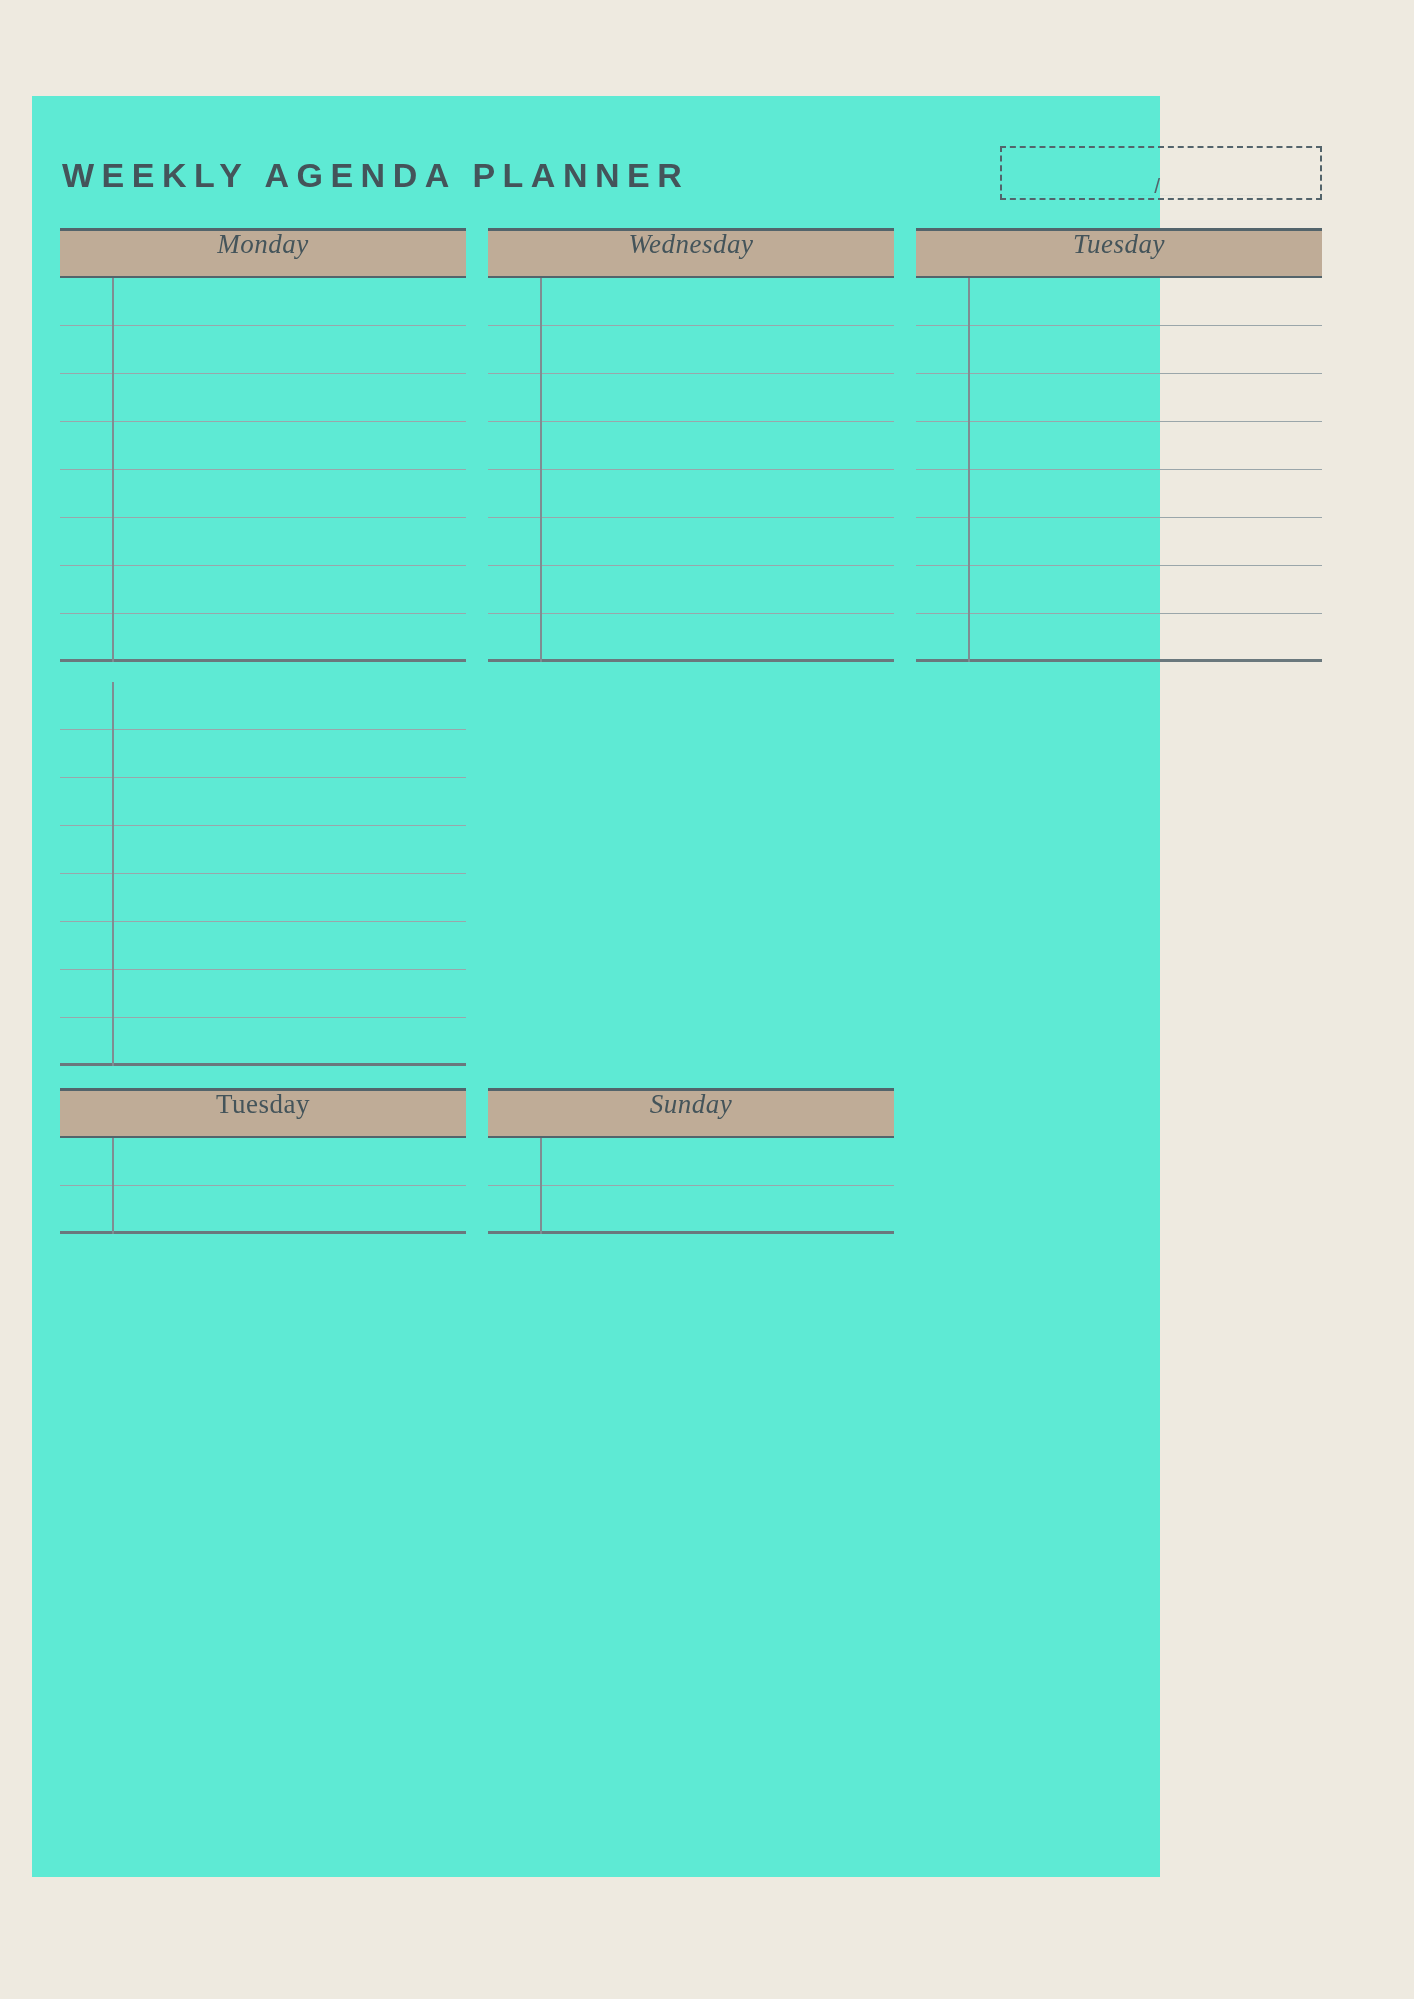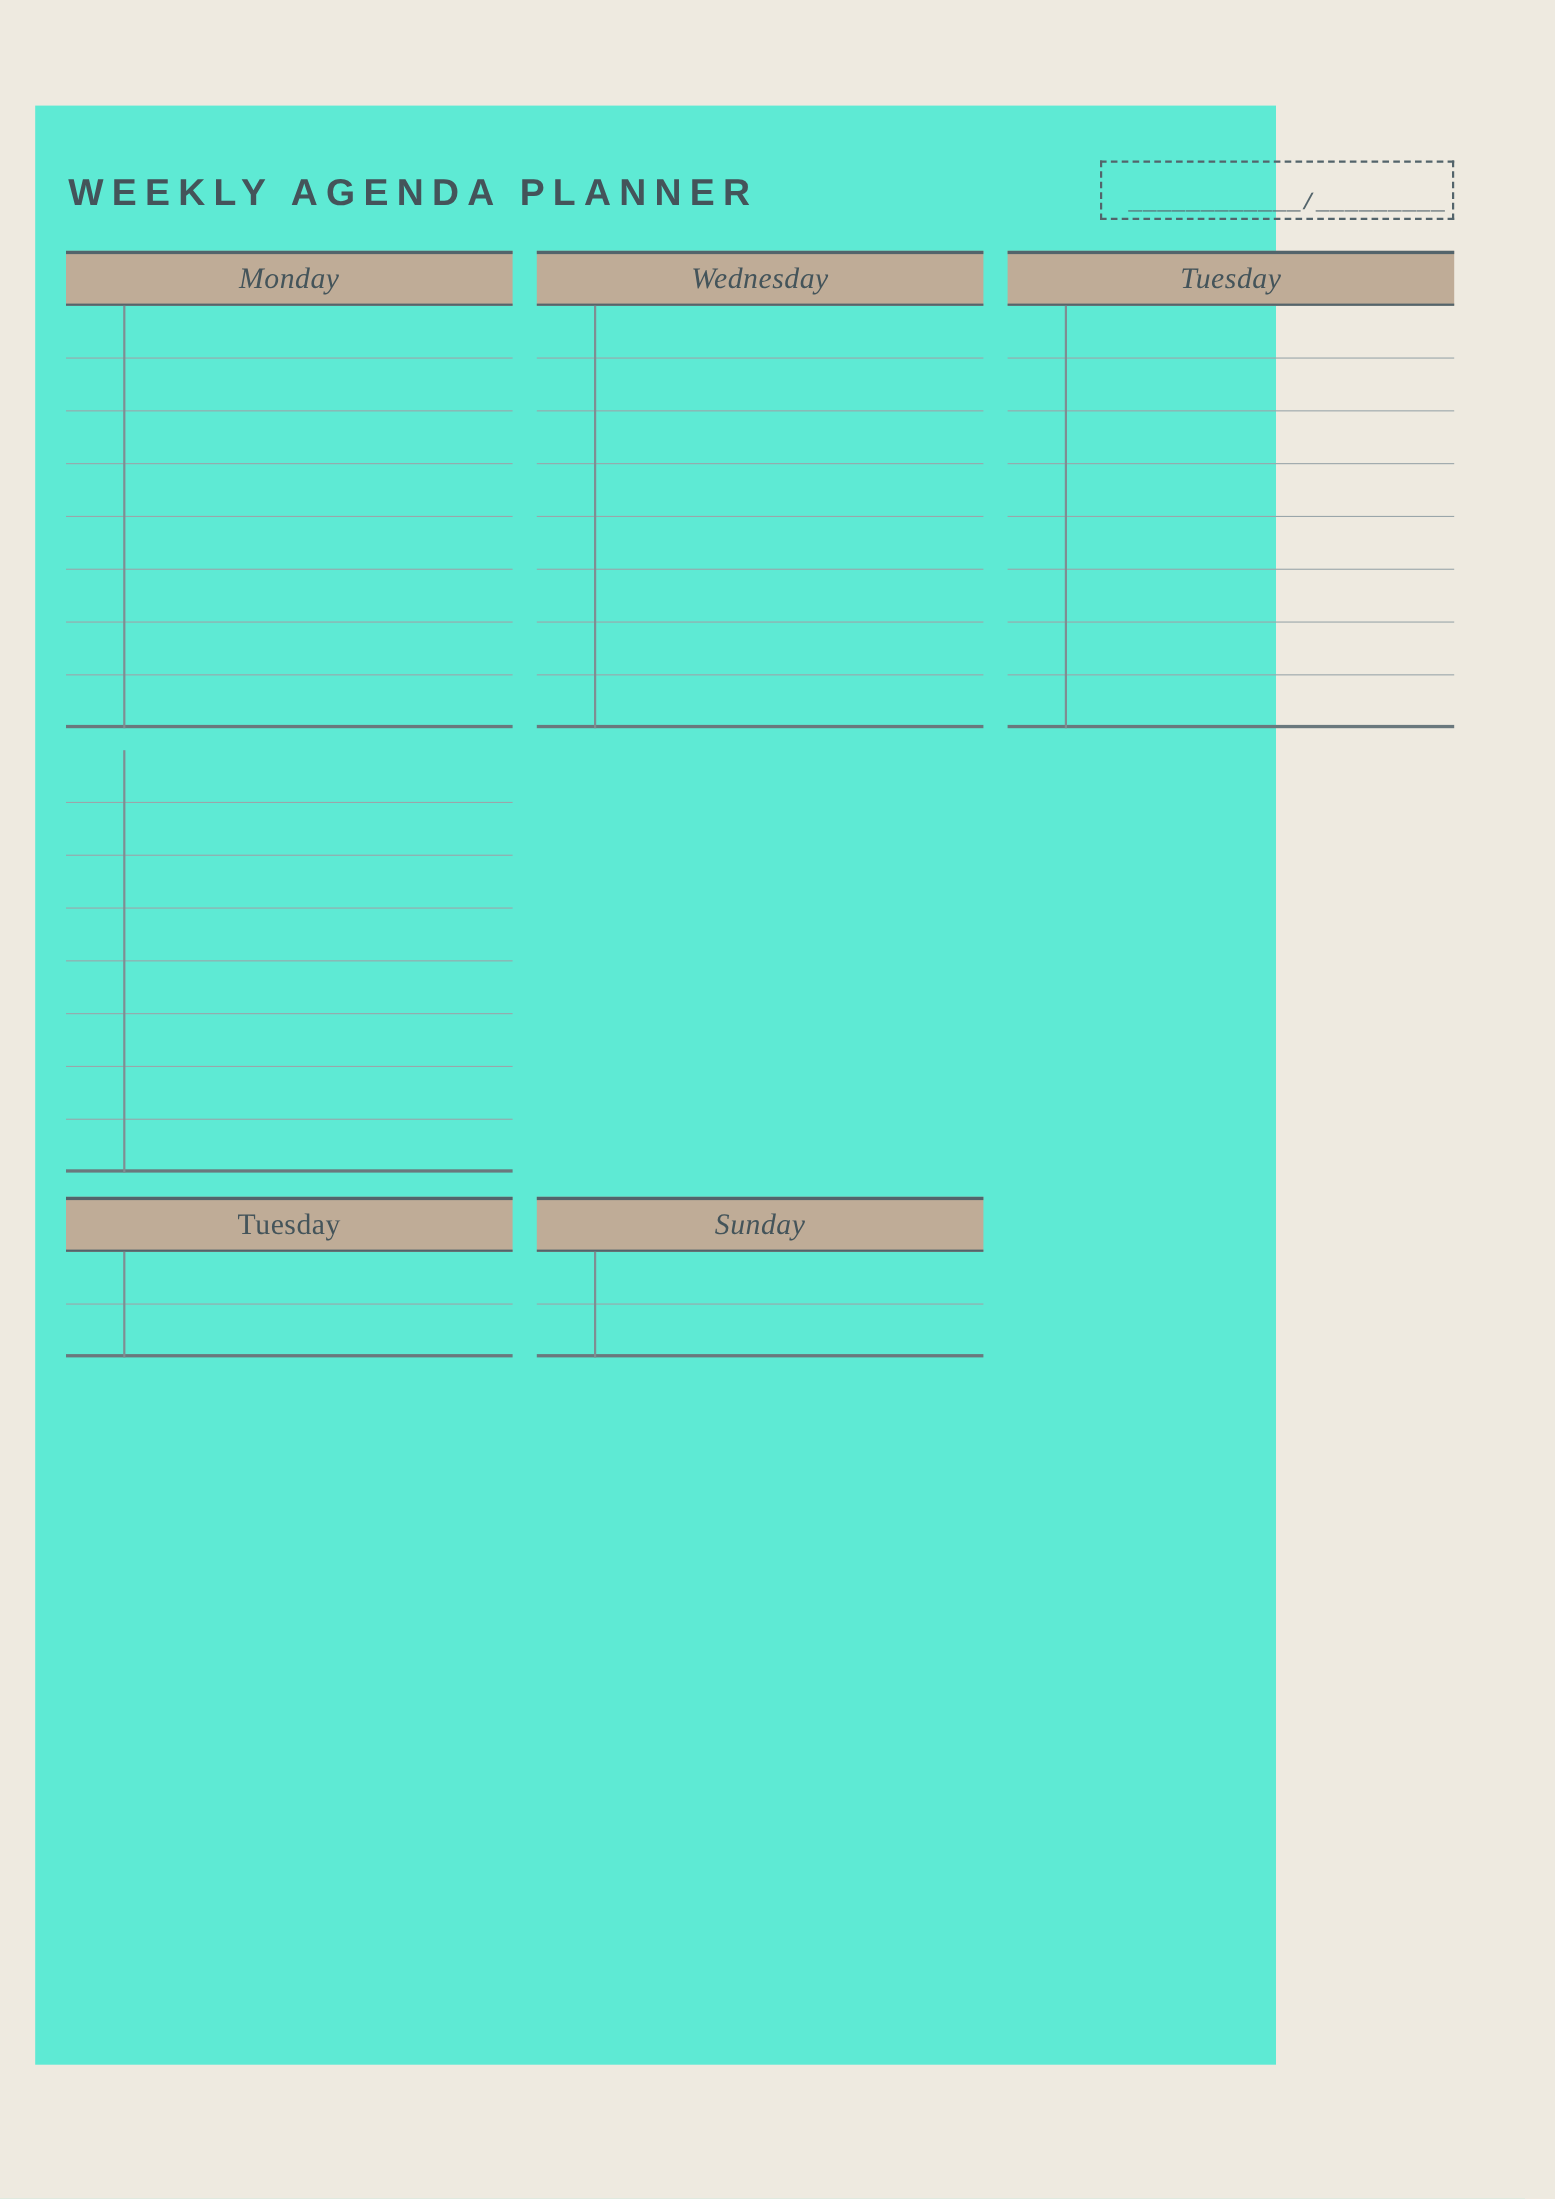--- a/index.html
+++ b/index.html
@@ -55,27 +55,27 @@
     width: 322px;
     height: 54px;
     border: 2px dashed #53646B;
     box-sizing: border-box;
   }
   .date-line {
     position: absolute;
     left: 6px;
     right: 6px;
     bottom: 2px;
-    font-family: Liberation Mono, monospace;
+    font-family: Liberation Sans, sans-serif;
     font-size: 21px;
     letter-spacing: 0.5px;
     color: #53646B;
     white-space: nowrap;
     overflow: hidden;
-    text-align: right;
+    text-align: left;
     line-height: 1;
   }
 
   
   .grid-row {
     display: flex;
     gap: 22px;
     align-items: flex-start;
   }
   .gap-sm { height: 22px; }
@@ -91,21 +91,20 @@
   }
 
   
   .day-head {
     height: 50px;
     background: #BFAC97;
     border-top: 3px solid #53646B;
     border-bottom: 2px solid #53646B;
     box-sizing: border-box;
     display: flex;
-    align-items: center;
     justify-content: center;
   }
   .day-head-label {
     font-family: "Liberation Serif", serif;
     font-style: italic;
     font-size: 27px;
     color: #44545A;
     letter-spacing: 0.5px;
     line-height: 1;
   }

